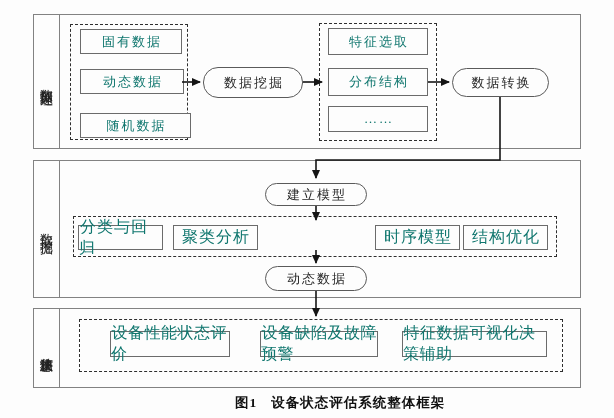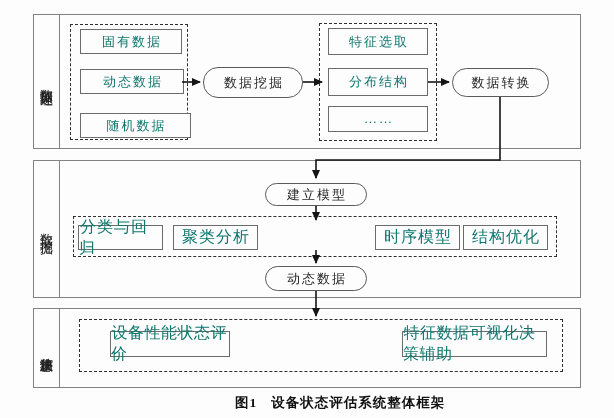--- a/index.html
+++ b/index.html
@@ -89,20 +89,21 @@
   <div class="stadium" style="left:265px;top:266px;width:102px;height:25px;">动态数据</div>
 
   <div class="outer-box" style="left:33px;top:308px;width:548px;height:80px;">
     <div class="label-col">
       <div class="v-label" style="letter-spacing:0;">状态评估决策</div>
     </div>
   </div>
 
   <div class="dashed-group" style="left:79px;top:319px;width:484px;height:53px;"></div>
   <div class="small-box wide" style="left:110px;top:331px;width:120px;height:26px;">设备性能状态评价</div>
+  <div class="small-box wide" style="left:260px;top:331px;width:118px;height:26px;">设备缺陷及故障预警</div>
   <div class="small-box wide" style="left:402px;top:331px;width:145px;height:26px;">特征数据可视化决策辅助</div>
 
   <svg id="arrow-layer" width="614" height="418" viewBox="0 0 614 418">
     <defs>
       <marker id="ah" markerWidth="9" markerHeight="8" refX="8" refY="4" orient="auto" markerUnits="userSpaceOnUse">
         <path d="M0,0 L9,4 L0,8 Z" fill="#151515"></path>
       </marker>
     </defs>
     <g stroke="#151515" stroke-width="1.6" fill="none">
       <line x1="182" y1="82" x2="200" y2="82" marker-end="url(#ah)"></line>

